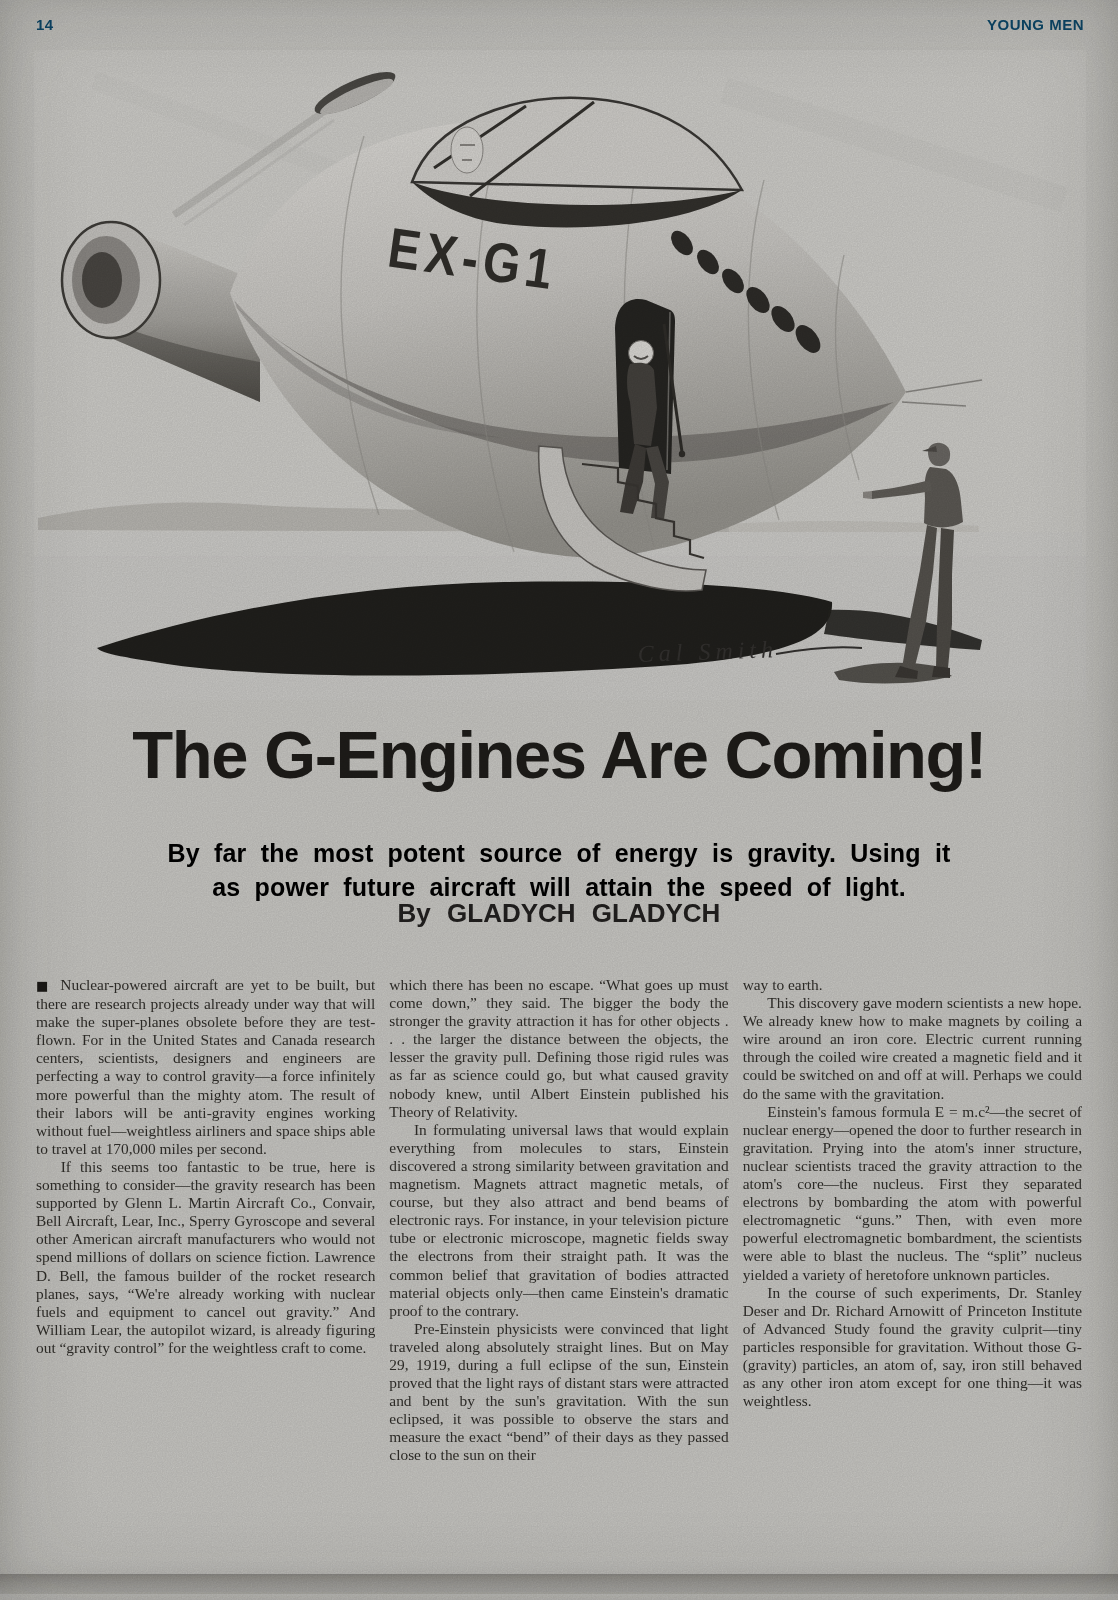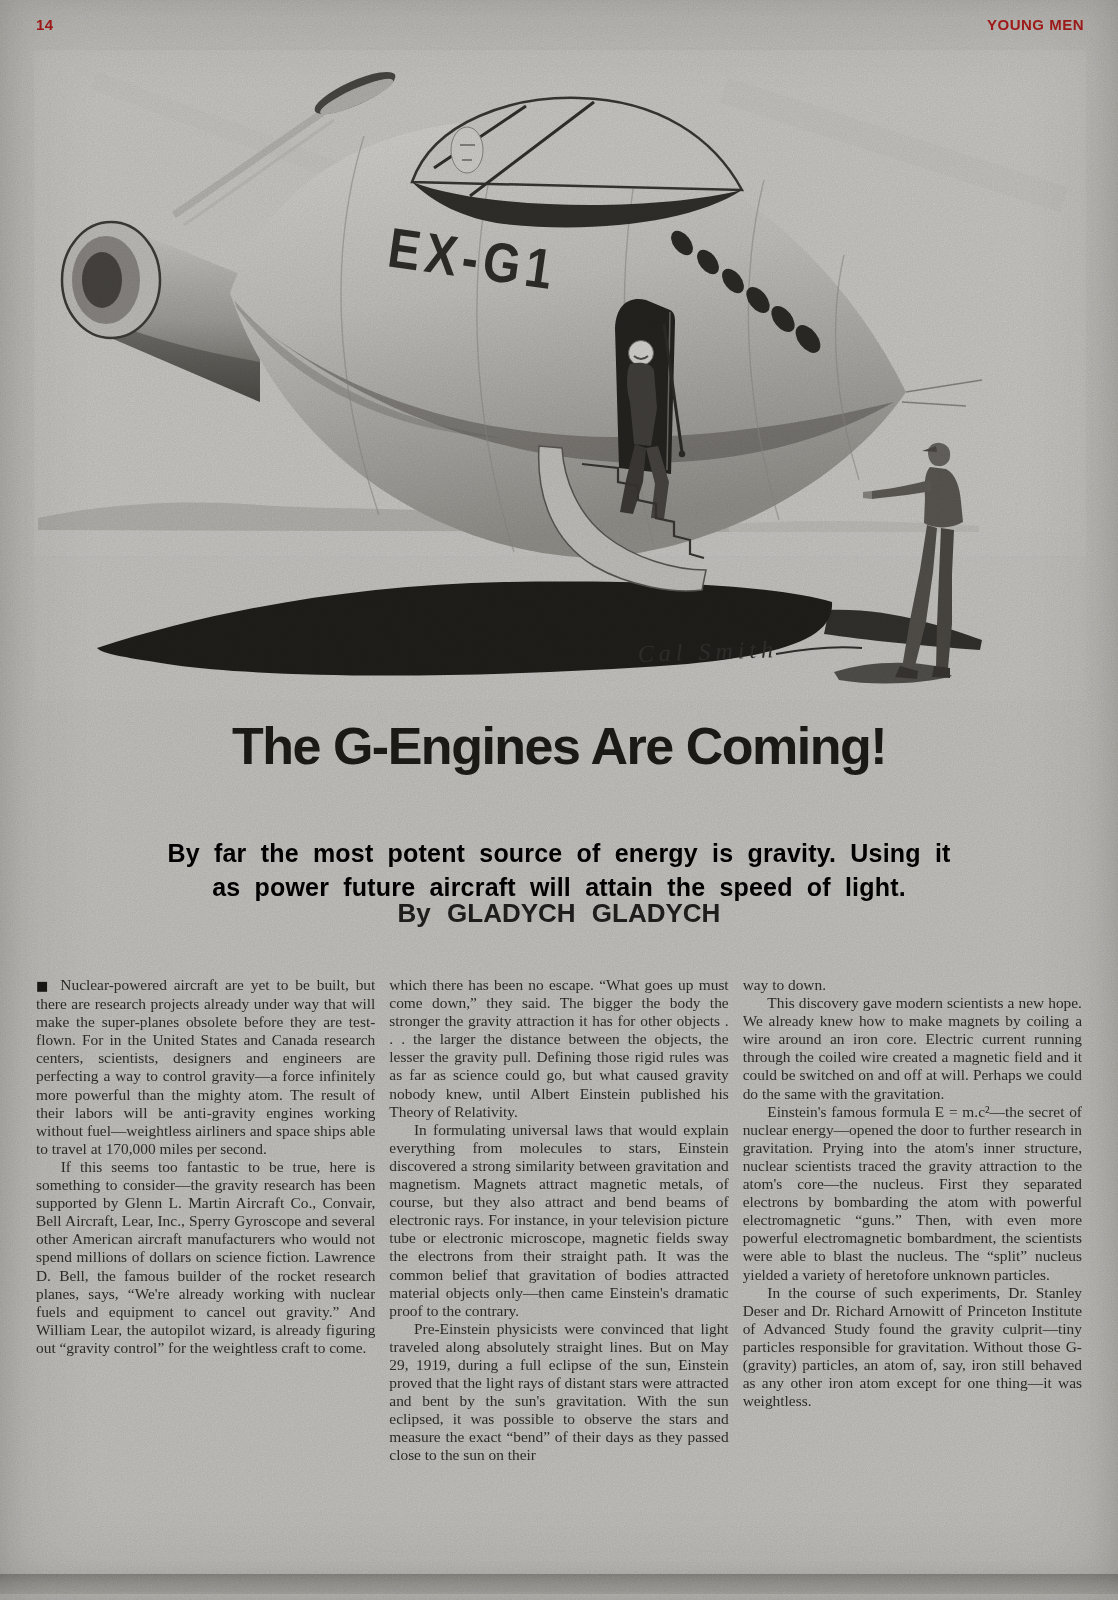--- a/index.html
+++ b/index.html
@@ -10,27 +10,27 @@
   }
   .page{position:absolute;inset:0;}
   .page::after{
     content:"";position:absolute;inset:0;pointer-events:none;
     box-shadow:inset 0 0 90px rgba(40,38,34,.18), inset 0 -12px 30px rgba(40,38,34,.12);
   }
   .runhead{
     position:absolute;top:16px;left:36px;right:34px;
     display:flex;justify-content:space-between;align-items:flex-start;
     font-family:"Liberation Sans", sans-serif;font-weight:bold;
-    font-size:15px;color:#b91c1c;letter-spacing:.5px;
+    font-size:15px;color:#0c4a6e;letter-spacing:.5px;
   }
   .illo{position:absolute;left:34px;top:50px;}
   h1.headline{
     position:absolute;top:716px;left:0;width:100%;margin:0;
     text-align:center;font-family:"Liberation Sans", sans-serif;
-    font-weight:bold;font-size:52px;letter-spacing:-1.5px;
+    font-weight:bold;font-size:67px;letter-spacing:-1.5px;
     color:#1f1d1a;white-space:nowrap;
   }
   .subtitle{
     position:absolute;top:836px;left:0;width:100%;
     text-align:center;font-family:"Liberation Sans", sans-serif;
     font-weight:bold;font-size:25px;line-height:34px;
     word-spacing:7px;letter-spacing:.2px;color:#000000;
   }
   .byline{
     position:absolute;top:898px;left:0;width:100%;
@@ -196,21 +196,21 @@
     <div class="col">
       <p class="lead"><span class="sq">■</span><span>Nuclear-powered aircraft are yet to be built, but there are research projects already under way that will make the super-planes obsolete before they are test-flown. For in the United States and Canada research centers, scientists, designers and engineers are perfecting a way to control gravity—a force infinitely more powerful than the mighty atom. The result of their labors will be anti-gravity engines working without fuel—weightless airliners and space ships able to travel at 170,000 miles per second.</span></p>
       <p>If this seems too fantastic to be true, here is something to consider—the gravity research has been supported by Glenn L. Martin Aircraft Co., Convair, Bell Aircraft, Lear, Inc., Sperry Gyroscope and several other American aircraft manufacturers who would not spend millions of dollars on science fiction. Lawrence D. Bell, the famous builder of the rocket research planes, says, “We're already working with nuclear fuels and equipment to cancel out gravity.” And William Lear, the autopilot wizard, is already figuring out “gravity control” for the weightless craft to come.</p>
     </div>
     <div class="col">
       <p class="cont">which there has been no escape. “What goes up must come down,” they said. The bigger the body the stronger the gravity attraction it has for other objects . . . the larger the distance between the objects, the lesser the gravity pull. Defining those rigid rules was as far as science could go, but what caused gravity nobody knew, until Albert Einstein published his Theory of Relativity.</p>
       <p>In formulating universal laws that would explain everything from molecules to stars, Einstein discovered a strong similarity between gravitation and magnetism. Magnets attract magnetic metals, of course, but they also attract and bend beams of electronic rays. For instance, in your television picture tube or electronic microscope, magnetic fields sway the electrons from their straight path. It was the common belief that gravitation of bodies attracted material objects only—then came Einstein's dramatic proof to the contrary.</p>
       <p>Pre-Einstein physicists were convinced that light traveled along absolutely straight lines. But on May 29, 1919, during a full eclipse of the sun, Einstein proved that the light rays of distant stars were attracted and bent by the sun's gravitation. With the sun eclipsed, it was possible to observe the stars and measure the exact “bend” of their days as they passed close to the sun on their</p>
     </div>
     <div class="col">
-      <p class="cont">way to down.</p>
+      <p class="cont">way to earth.</p>
       <p>This discovery gave modern scientists a new hope. We already knew how to make magnets by coiling a wire around an iron core. Electric current running through the coiled wire created a magnetic field and it could be switched on and off at will. Perhaps we could do the same with the gravitation.</p>
       <p>Einstein's famous formula E = m.c²—the secret of nuclear energy—opened the door to further research in gravitation. Prying into the atom's inner structure, nuclear scientists traced the gravity attraction to the atom's core—the nucleus. First they separated electrons by bombarding the atom with powerful electromagnetic “guns.” Then, with even more powerful electromagnetic bombardment, the scientists were able to blast the nucleus. The “split” nucleus yielded a variety of heretofore unknown particles.</p>
       <p>In the course of such experiments, Dr. Stanley Deser and Dr. Richard Arnowitt of Princeton Institute of Advanced Study found the gravity culprit—tiny particles responsible for gravitation. Without those G-(gravity) particles, an atom of, say, iron still behaved as any other iron atom except for one thing—it was weightless.</p>
     </div>
   </div>
 
   <div class="bottom-band"></div>
   <div class="below-band"></div>
 
   <svg class="grain" width="1118" height="1600">

